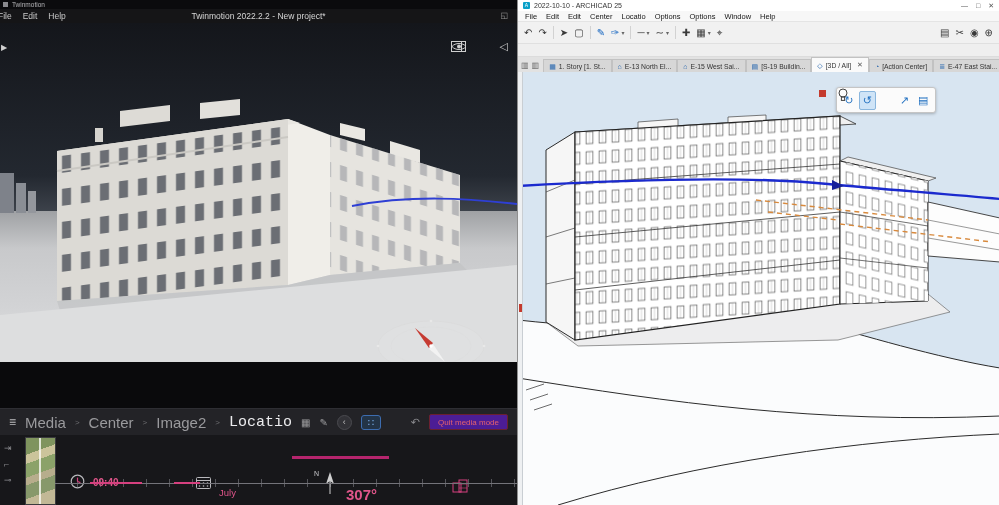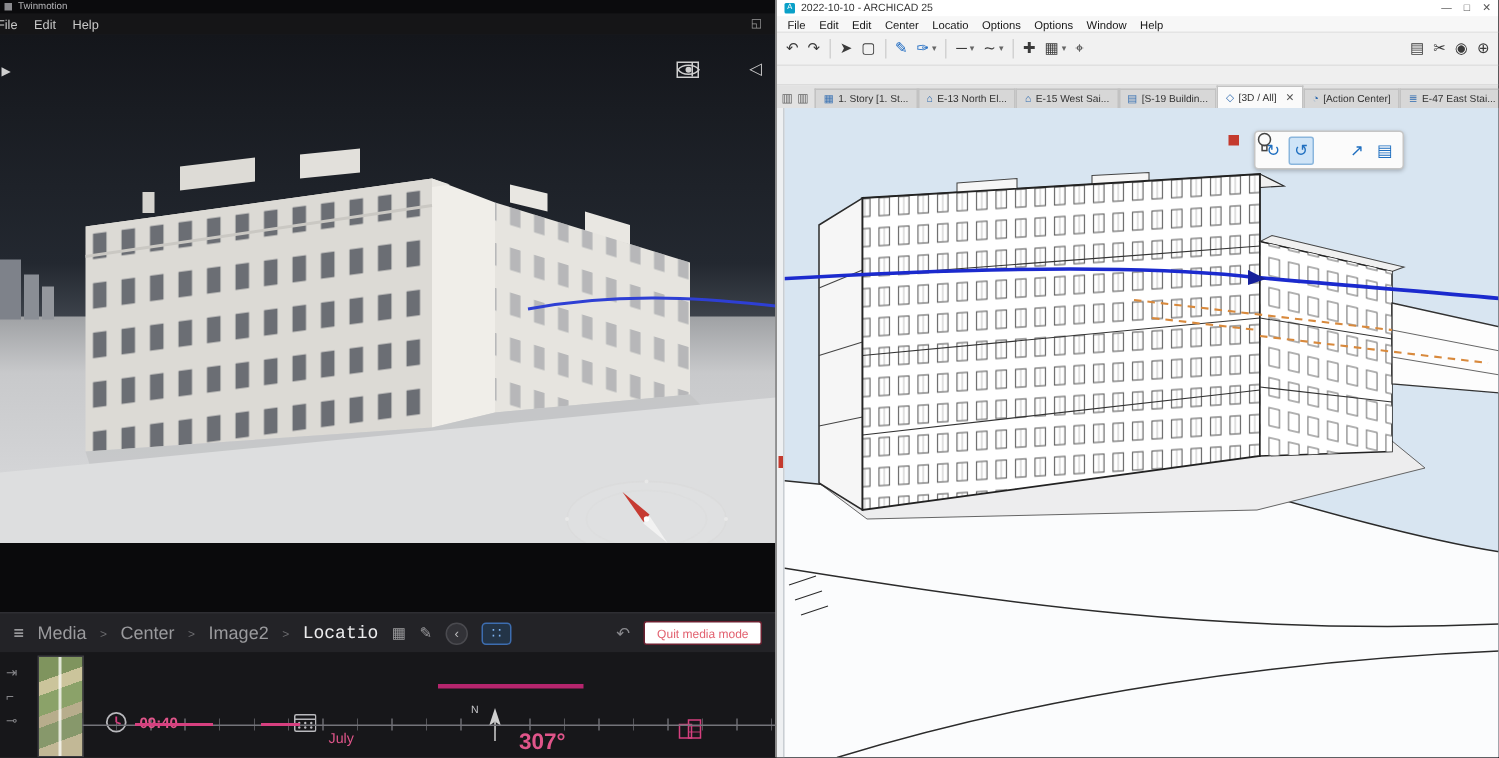--- a/index.html
+++ b/index.html
@@ -25,33 +25,33 @@
   .vp-icons { position:absolute; top:18px; right:9px; display:flex; gap:17px; align-items:center; }
   .vp-layout { position:relative; width:15px; height:11px; border:1px solid #cfcfcf; display:inline-block; }
   .vp-layout::after { content:""; position:absolute; right:3px; top:0; bottom:0; width:1px; background:#cfcfcf; }
   .vp-back { font-size:11px; color:#cfcfcf; line-height:11px; }
 
   .tm-blackstrip { position:absolute; top:362px; left:0; width:100%; height:46px; background:#0a0a0c; }
 
   .tm-breadcrumb { position:absolute; top:408px; left:0; width:100%; height:27px; background:#232327;
                    border-top:1px solid #2e2e33; display:flex; align-items:center; gap:9px; padding:0 9px; }
   .bc-burger { font-size:12px; color:#bdbdbf; }
-  .crumb { font-size:12px; color:#9a9a9d; }
+  .crumb { font-size:15px; color:#9a9a9d; }
   .crumb.current { color:#ececee;font-family:Liberation Mono, monospace; }
   .csep { font-size:8px; color:#6d6d70; }
   .bc-icon { font-size:10px; color:#9a9a9d; }
   .bc-circle { width:15px; height:15px; border-radius:50%; background:#323237; border:1px solid #4a4a4f;
                display:flex; align-items:center; justify-content:center; }
   .bc-circle span { font-size:9px; color:#bdbdbf; line-height:1; }
   .bc-dots { width:20px; height:15px; border-radius:3px; background:#233447; border:1px solid #3d6db0;
              color:#7fb2ef; font-size:10px; display:flex; align-items:center; justify-content:center; }
   .bc-spacer { flex:1; }
   .bc-undo { font-size:11px; color:#8a8a8e; }
   .quit-btn { height:16px; padding:0 8px; font-size:8px; font-family:inherit; color:#e2616f;
-              background:#ffffff; border:1px solid #6b2030; border-radius:2px; }
+              background:#4c1d95; border:1px solid #6b2030; border-radius:2px; }
 
   .tm-lower { position:absolute; top:435px; left:0; width:100%; height:70px; background:#17171a; }
 
   .track-icons { position:absolute; left:4px; top:444px; display:flex; flex-direction:column; gap:7px;
                  color:#87878b; font-size:9px; line-height:1; }
   .thumb { position:absolute; left:25px; top:437px; width:31px; height:68px; border:1px solid #3a3a3e;
            background:
              linear-gradient(160deg, #7f945e 0 22%, #cbc49b 22% 34%, #8ba269 34% 52%, #b7ad8c 52% 62%, #87986b 62% 80%, #c2b896 80%);
   }
   .thumb::after { content:""; position:absolute; left:13px; top:0; bottom:0; width:2px; background:rgba(250,250,245,.8); }
@@ -119,20 +119,21 @@
       <span class="tm-applogo"></span>
       <span class="tm-applabel">Twinmotion</span>
     </div>
 
     <div class="tm-titlebar">
       <nav class="tm-menu">
         <span>File</span>
         <span>Edit</span>
         <span>Help</span>
       </nav>
+      <div class="tm-title">Twinmotion 2022.2.2 - New project*</div>
       <span class="tm-expand">◱</span>
     </div>
 
     <div class="tm-viewport">
       <svg width="517" height="339" viewBox="0 0 517 339">
         <defs>
           <linearGradient id="skyTM" x1="0" y1="0" x2="0" y2="1">
             <stop offset="0" stop-color="#14161b"></stop>
             <stop offset="0.45" stop-color="#232830"></stop>
             <stop offset="0.62" stop-color="#4c525b"></stop>

